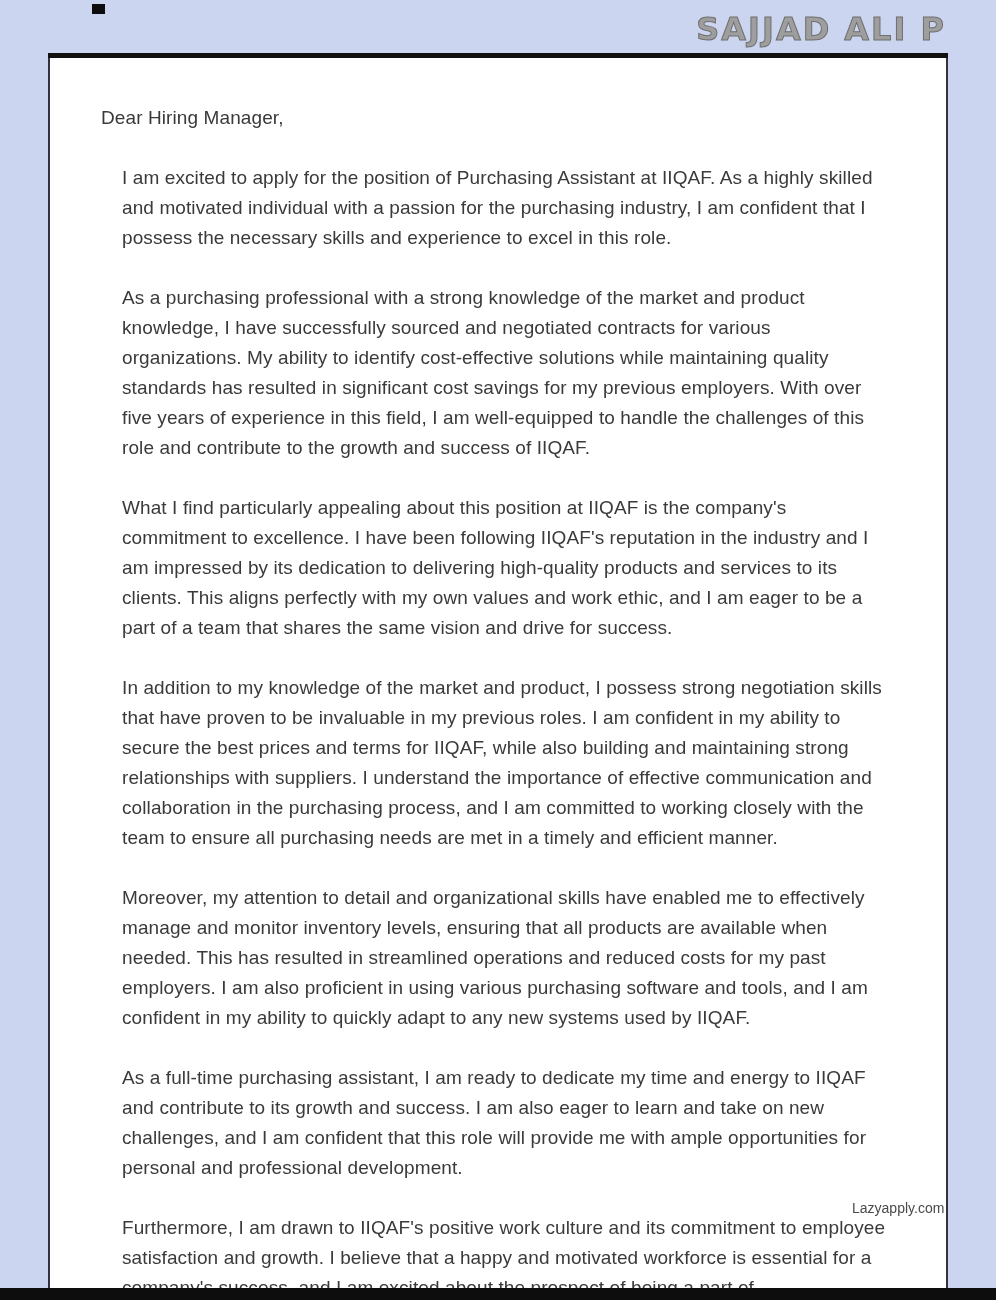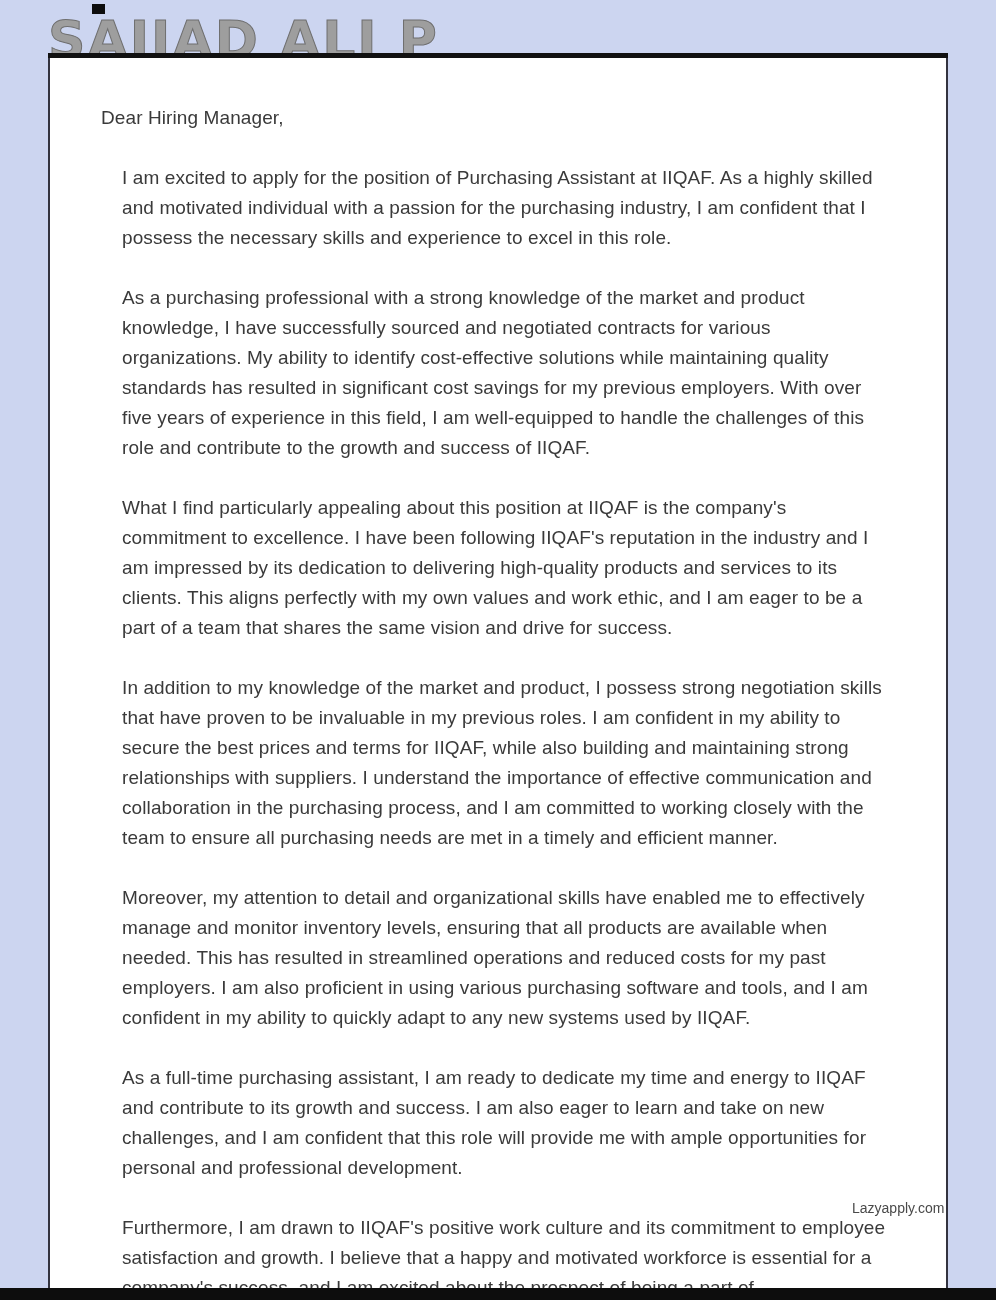--- a/index.html
+++ b/index.html
@@ -19,23 +19,23 @@
     background:var(--bg);
     font-family:"Liberation Sans", sans-serif;
     overflow:hidden;
   }
   .corner-mark{
     position:absolute;left:92px;top:4px;
     width:13px;height:10px;background:#0d0d0d;
   }
   .header-name{
     position:absolute;top:10px;left:48px;right:50px;
-    text-align:left;
+    text-align:right;
     font-family:"DejaVu Sans", sans-serif;
-    font-size:52px;font-weight:600;
+    font-size:32px;font-weight:600;
     letter-spacing:2px;
     color:var(--header-text);
     -webkit-text-stroke:1px #6f6f6f;
     white-space:nowrap;
     overflow:hidden;
   }
   .header-rule{
     position:absolute;left:48px;top:53px;
     width:900px;height:5px;
     background:var(--rule);

